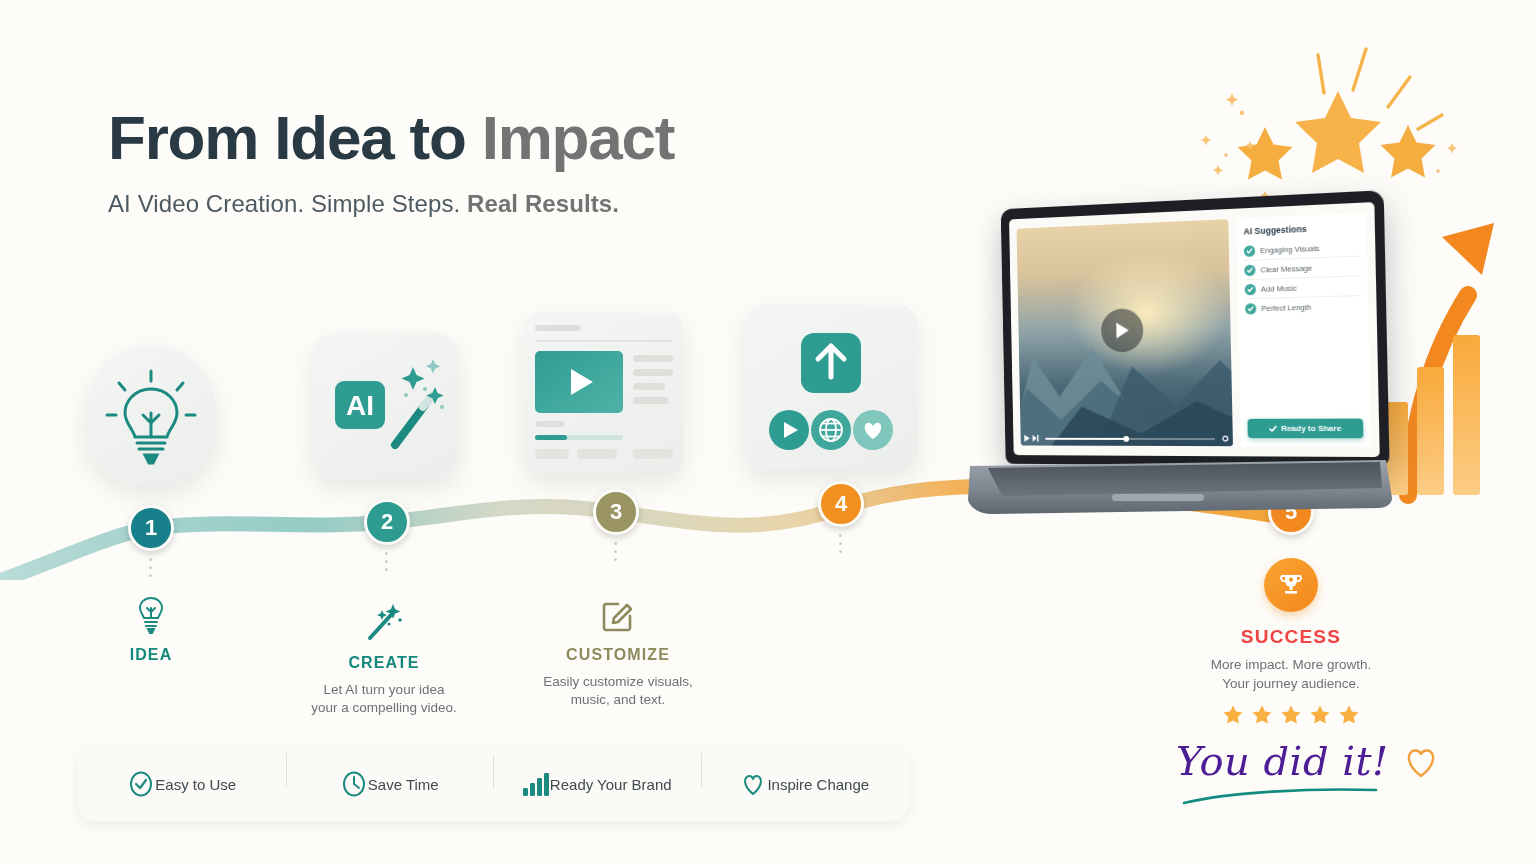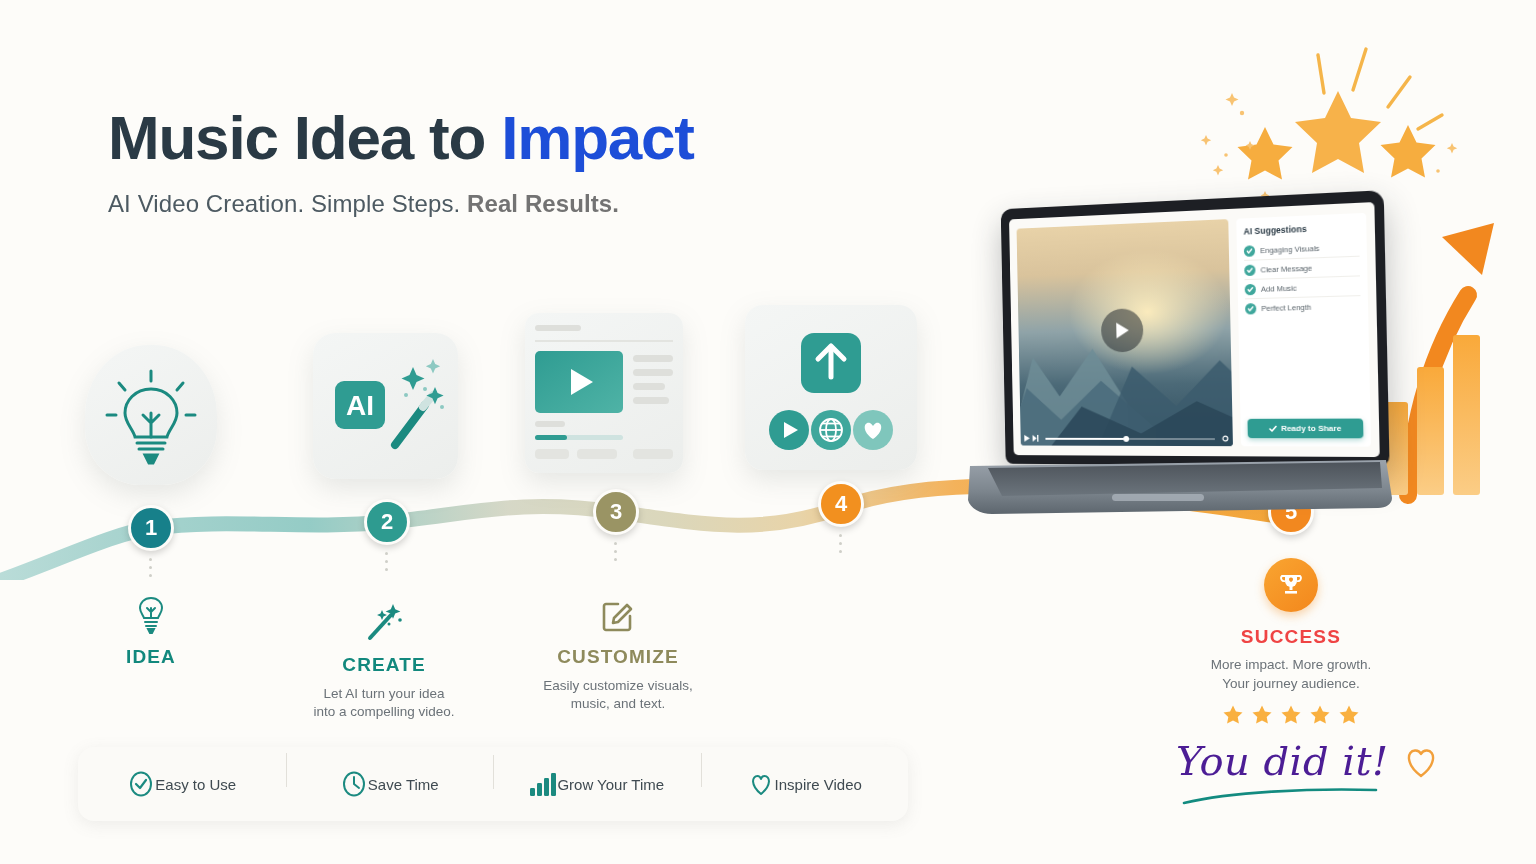--- a/index.html
+++ b/index.html
@@ -8,21 +8,21 @@
     font-family:"Liberation Sans", sans-serif;
     background:#fdfcf9;
     position:relative;
     overflow:hidden;
   }
   .stage { position:absolute; inset:0; }
 
   
   #header { position:absolute; left:108px; top:105px; }
   #title { font-size:62px; font-weight:700; letter-spacing:-1.2px; color:#2a3a45; line-height:1.05; white-space:nowrap; }
-  #title .accent { color:#1d4ed8; }
+  #title .accent { color:#737373; }
   #subtitle { margin-top:20px; font-size:24px; color:#4d5a62; white-space:nowrap; letter-spacing:.1px; }
   #subtitle .teal { color:#737373; font-weight:700; }
 
   
   #flow-svg { position:absolute; left:0; top:440px; width:1536px; height:140px; }
 
   
   .step-circle {
     position:absolute; width:46px; height:46px; border-radius:50%;
     display:flex; align-items:center; justify-content:center;
@@ -36,21 +36,21 @@
   
   .card {
     position:absolute; border-radius:22px;
     background:linear-gradient(150deg,#f4f6f5 0%, #eceeec 100%);
     box-shadow:0 10px 26px rgba(120,130,130,.17);
   }
 
   
   .step-text { position:absolute; text-align:center; width:210px; }
   .step-icon { height:42px; display:flex; align-items:flex-end; justify-content:center; margin-bottom:12px; }
-  .step-label { font-size:19px; font-weight:700; letter-spacing:1.1px; }
+  .step-label { font-size:16px; font-weight:700; letter-spacing:1.1px; }
   .step-desc { margin-top:9px; font-size:13.5px; line-height:1.35; color:#6b7278; }
 
   
   #success { position:absolute; left:1185px; top:558px; width:212px; text-align:center; }
   #trophy-badge {
     width:54px; height:54px; border-radius:50%; margin:0 auto;
     background:linear-gradient(140deg,#f9a531,#f3871c);
     display:flex; align-items:center; justify-content:center;
     box-shadow:0 4px 10px rgba(240,140,30,.35);
   }
@@ -127,21 +127,21 @@
   .bar { flex:1; border-radius:3px; background:linear-gradient(180deg,#f9a93a,#fbcd86); }
   #stars-burst { position:absolute; left:1190px; top:45px; width:290px; height:190px; }
   #big-arrow { position:absolute; left:1390px; top:175px; width:120px; height:330px; }
 </style>
 </head>
 <body>
 
 <div class="stage">
 
   <div id="header">
-    <div id="title"><span>Music Idea to </span><span class="accent">Impact</span></div>
+    <div id="title"><span>From Idea to </span><span class="accent">Impact</span></div>
     <div id="subtitle"><span>AI Video Creation. Simple Steps. </span><span class="teal">Real Results.</span></div>
   </div>
 
   <svg id="flow-svg" viewBox="0 0 1536 140">
     <defs>
       <linearGradient id="flowgrad" x1="0" y1="0" x2="1" y2="0">
         <stop offset="0" stop-color="#b9dcd8"></stop>
         <stop offset="0.10" stop-color="#a5d2cd"></stop>
         <stop offset="0.25" stop-color="#8fc9c3"></stop>
         <stop offset="0.40" stop-color="#d4d6c4"></stop>
@@ -302,21 +302,21 @@
           <path d="M29 2 l2.2 5.2 5.2 2.2 -5.2 2.2 -2.2 5.2 -2.2 -5.2 -5.2 -2.2 5.2 -2.2Z"></path>
           <path d="M18 8 l1.5 3.5 3.5 1.5 -3.5 1.5 -1.5 3.5 -1.5 -3.5 -3.5 -1.5 3.5 -1.5Z"></path>
           <circle cx="36" cy="18" r="1.8"></circle>
             <circle cx="25" cy="22" r="1.5"></circle>
         </g>
         </svg>
     </div>
     <div class="step-label" style="color:#12887d;">CREATE</div>
     <div class="step-desc">
       <span>Let AI turn your idea</span><br>
-      <span>into a compelling video.</span>
+      <span>your a compelling video.</span>
     </div>
   </div>
 
   <div class="step-text" style="left:513px; top:592px;">
     <div class="step-icon">
       <svg width="38" height="38" viewBox="0 0 38 38">
           <g stroke="#8e8a5c" stroke-width="2.6" fill="none" stroke-linejoin="round" stroke-linecap="round">
         <path d="M31 20 L31 32 C31 33 30 34 29 34 L7 34 C6 34 5 33 5 32 L5 10 C5 9 6 8 7 8 L19 8"></path>
         <path d="M15 22 L28 9 L32 13 L19 26 L14 27 Z"></path>
           </g>
@@ -396,27 +396,27 @@
     </div>
     <div class="feature">
       <svg width="28" height="24" viewBox="0 0 28 24">
           <g fill="#1b8a80">
         <rect x="1" y="16" width="5" height="8" rx="1.2"></rect>
         <rect x="8" y="11" width="5" height="13" rx="1.2"></rect>
         <rect x="15" y="6" width="5" height="18" rx="1.2"></rect>
         <rect x="22" y="1" width="5" height="23" rx="1.2"></rect>
           </g>
         </svg>
-      <span class="feature-label">Grow Your Time</span>
+      <span class="feature-label">Ready Your Brand</span>
     </div>
     <div class="feature">
       <svg width="28" height="28" viewBox="0 0 28 28">
         <path d="M14 24 C3 15 5 6 10.5 6 C13 6 14 9 14 9 C14 9 15 6 17.5 6 C23 6 25 15 14 24Z" fill="none" stroke="#1b8a80" stroke-width="2" stroke-linejoin="round"></path>
         </svg>
-      <span class="feature-label">Inspire Video</span>
+      <span class="feature-label">Inspire Change</span>
     </div>
   </div>
 
   <svg id="stars-burst" viewBox="0 0 290 190">
     <g stroke="#f5b54a" stroke-width="3.4" stroke-linecap="round">
       <line x1="128" y1="10" x2="134" y2="48"></line>
         <line x1="176" y1="4" x2="163" y2="45"></line>
       <line x1="220" y1="32" x2="198" y2="62"></line>
         <line x1="252" y1="70" x2="228" y2="84"></line>
     </g>

